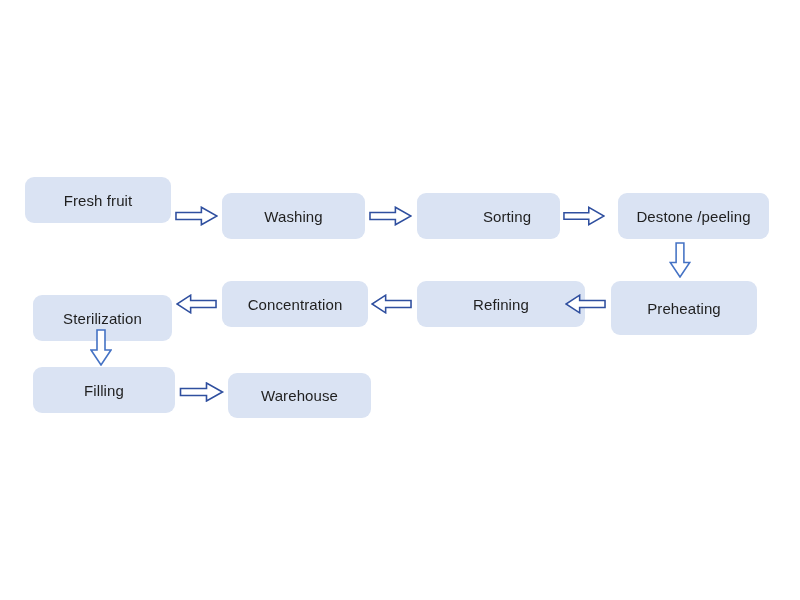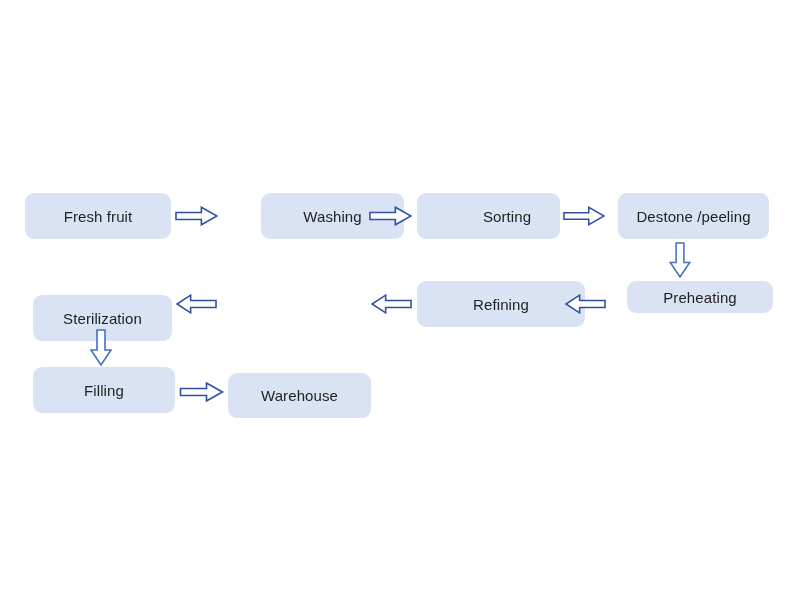--- a/index.html
+++ b/index.html
@@ -42,31 +42,31 @@
     stroke: currentColor;
     stroke-width: 1.6;
     stroke-linejoin: miter;
   }
 </style>
 </head>
 <body>
 
 <div class="canvas">
 
-  <div class="node" style="left:25px;  top:193px; width:146px; height:46px;">
+  <div class="node" style="left:25px;  top:177px; width:146px; height:46px;">
     <span>Fresh fruit</span>
   </div>
 
   <div class="arrow arrow-h" style="left:175px; top:206px;">
     <svg width="43" height="20" viewBox="0 0 44 20">
         <path d="M1 6.5 H27 V1 L43 10 L27 19 V13.5 H1 Z"></path>
       </svg>
   </div>
 
-  <div class="node" style="left:222px; top:193px; width:143px; height:46px;margin-left:39px;">
+  <div class="node" style="left:222px; top:193px; width:143px; height:46px;">
     <span>Washing</span>
   </div>
 
   <div class="arrow arrow-h" style="left:369px; top:206px;">
     <svg width="43" height="20" viewBox="0 0 44 20">
         <path d="M1 6.5 H27 V1 L43 10 L27 19 V13.5 H1 Z"></path>
       </svg>
   </div>
 
   <div class="node" style="left:417px; top:193px; width:143px; height:46px;padding-left:37px;">
@@ -92,38 +92,41 @@
   <div class="node" style="left:33px;  top:295px; width:139px; height:46px;">
     <span>Sterilization</span>
   </div>
 
   <div class="arrow arrow-h" style="left:176px; top:294px;">
     <svg width="41" height="20" viewBox="0 0 42 20">
         <path d="M41 6.5 H15 V1 L1 10 L15 19 V13.5 H41 Z"></path>
       </svg>
   </div>
 
+  <div class="node" style="left:222px; top:281px; width:146px; height:46px;">
+    <span>Concentration</span>
+  </div>
 
   <div class="arrow arrow-h" style="left:371px; top:294px;">
     <svg width="41" height="20" viewBox="0 0 42 20">
         <path d="M41 6.5 H15 V1 L1 10 L15 19 V13.5 H41 Z"></path>
       </svg>
   </div>
 
   <div class="node" style="left:417px; top:281px; width:168px; height:46px;">
     <span>Refining</span>
   </div>
 
   <div class="arrow arrow-h" style="left:565px; top:294px;">
     <svg width="41" height="20" viewBox="0 0 42 20">
         <path d="M41 6.5 H15 V1 L1 10 L15 19 V13.5 H41 Z"></path>
       </svg>
   </div>
 
-  <div class="node" style="left:611px; top:281px; width:146px; height:32px;margin-left:16px;">
+  <div class="node" style="left:611px; top:281px; width:146px; height:54px;">
     <span>Preheating</span>
   </div>
 
   <div class="arrow arrow-v" style="left:90px; top:329px;">
     <svg width="22" height="37" viewBox="0 0 22 37">
         <path d="M7 1 H15 V21 H21 L11 36 L1 21 H7 Z"></path>
       </svg>
   </div>
 
   <div class="node" style="left:33px;  top:367px; width:142px; height:46px;">

